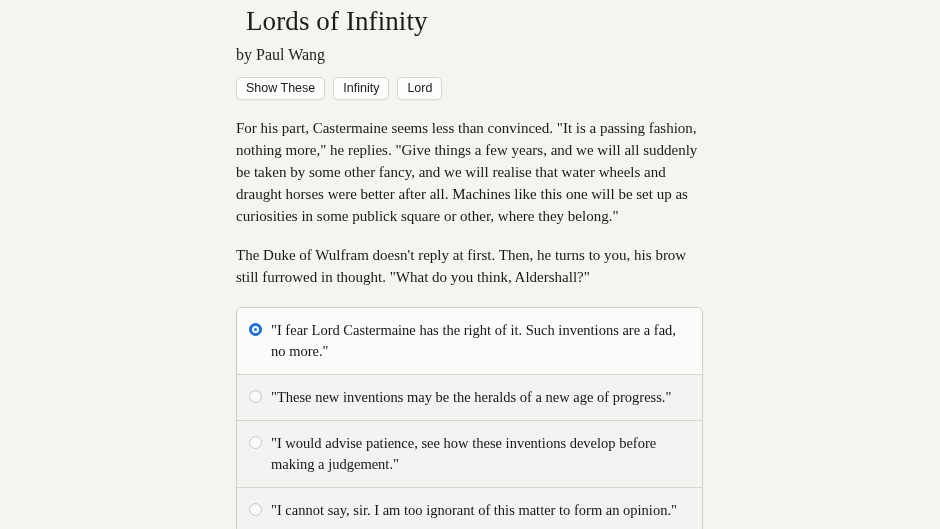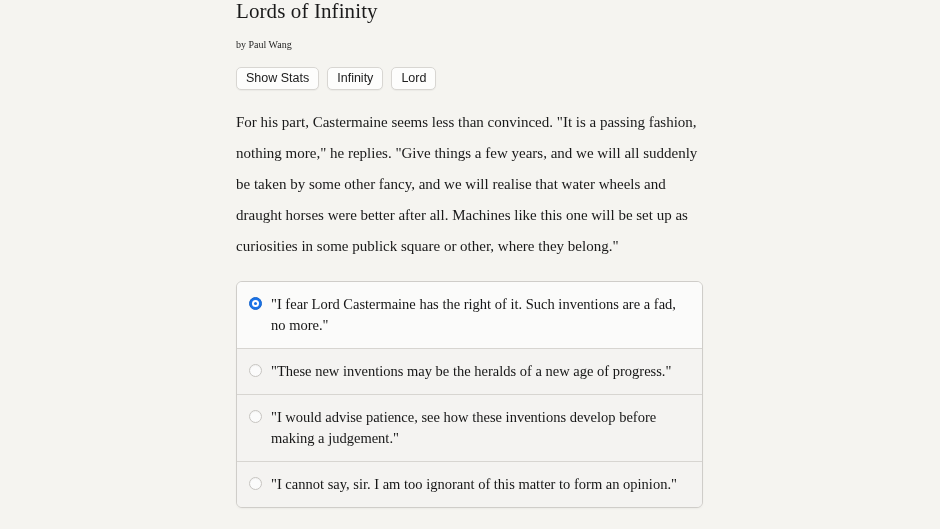--- a/index.html
+++ b/index.html
@@ -20,31 +20,31 @@
     box-sizing: border-box;
   }
   .content {
     position: absolute;
     left: 236px;
     top: 0;
     width: 467px;
   }
   .game-title {
     font-family: "Liberation Serif", serif;
-    font-size: 21px;
+    font-size: 27px;
     font-weight: 400;
     color: #1a1a1a;
-    margin: 0;
+    margin: 10px;
     padding: 0;
     line-height: 22px;
     letter-spacing: 0.1px;
   }
   .byline {
     font-family: "Liberation Serif", serif;
-    font-size: 10px;
+    font-size: 16px;
     color: #1f1f1f;
     margin: 14px 0 0 0;
     line-height: 18px;
   }
   .toolbar {
     margin-top: 13px;
     display: flex;
     gap: 8px;
     align-items: center;
   }
@@ -57,21 +57,21 @@
     border-radius: 5px;
     padding: 3px 9px 4px 9px;
     line-height: 14px;
     cursor: pointer;
     box-shadow: 0 1px 1px rgba(0,0,0,0.045);
   }
   .story-p {
     font-family: "Liberation Serif", serif;
     font-size: 15px;
     color: #191919;
-    line-height: 31px;
+    line-height: 22px;
     margin: 0;
     text-align: left;
   }
   .story-p.first { margin-top: 17px; }
   .story-p.second { margin-top: 17px; }
 
   .choices {
     margin-top: 19px;
     border: 1px solid #cfcdc9;
     border-radius: 6px;
@@ -147,26 +147,27 @@
 <body>
 
 <div class="page">
   <div class="content">
 
     <h1 class="game-title">Lords of Infinity</h1>
 
     <div class="byline">by Paul Wang</div>
 
     <div class="toolbar">
-      <button class="tb-btn">Show Stats</button>
+      <button class="tb-btn">Show These</button>
       <button class="tb-btn">Infinity</button>
       <button class="tb-btn">Lord</button>
     </div>
 
     <p class="story-p first">For his part, Castermaine seems less than convinced. "It is a passing fashion, nothing more," he replies. "Give things a few years, and we will all suddenly be taken by some other fancy, and we will realise that water wheels and draught horses were better after all. Machines like this one will be set up as curiosities in some publick square or other, where they belong."</p>
+    <p class="story-p second">The Duke of Wulfram doesn't reply at first. Then, he turns to you, his brow still furrowed in thought. "What do you think, Aldershall?"</p>
 
     <div class="choices">
       <div class="choice selected">
         <span class="radio"></span>
         <span class="choice-text">"I fear Lord Castermaine has the right of it. Such inventions are a fad, no more."</span>
       </div>
       <div class="choice">
         <span class="radio"></span>
         <span class="choice-text">"These new inventions may be the heralds of a new age of progress."</span>
       </div>

